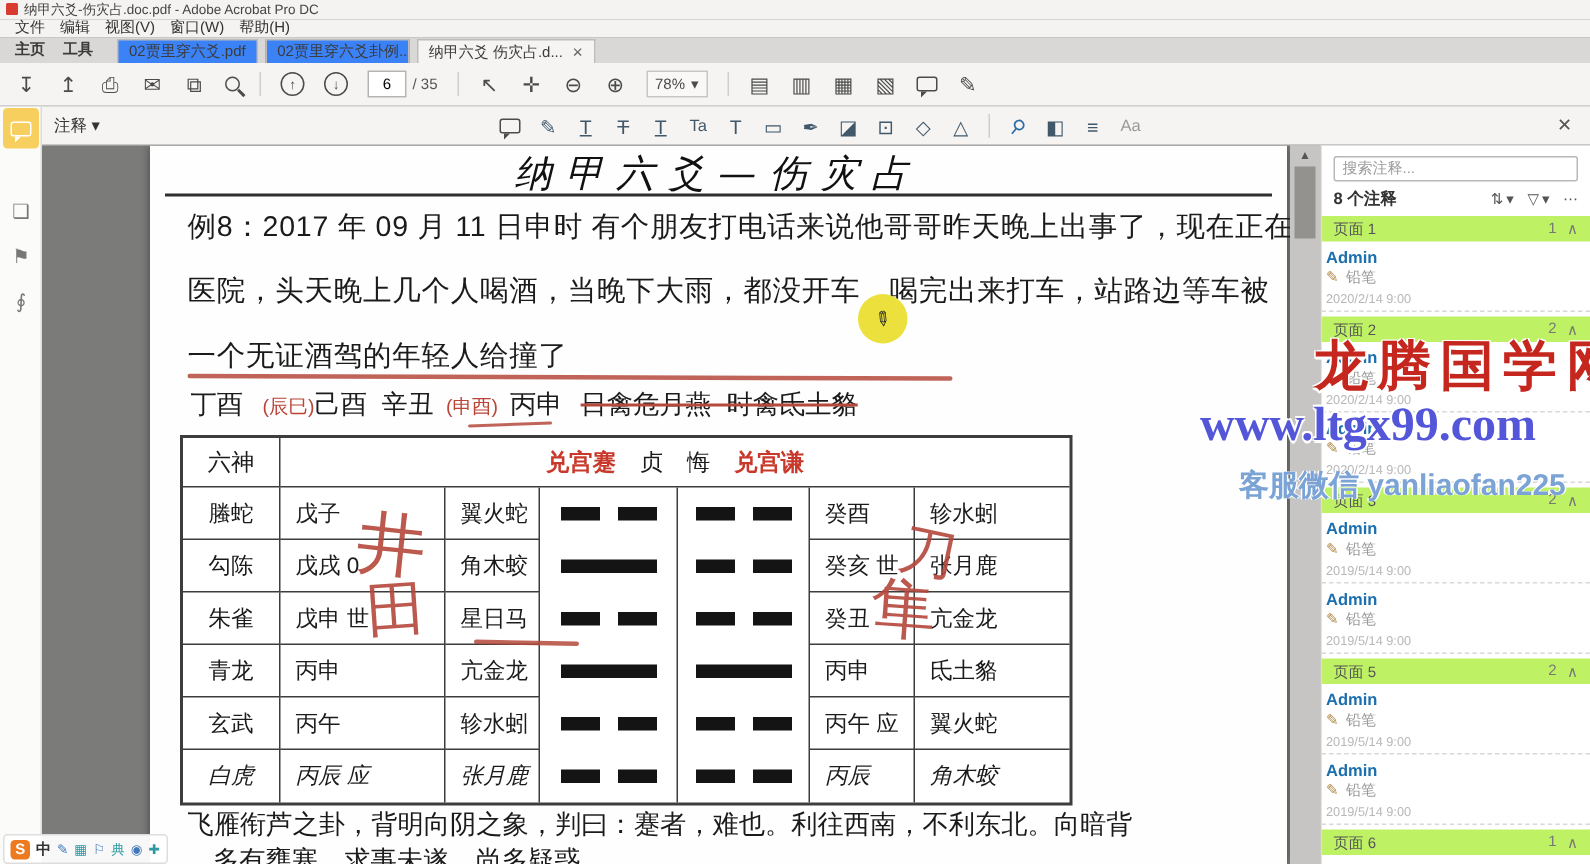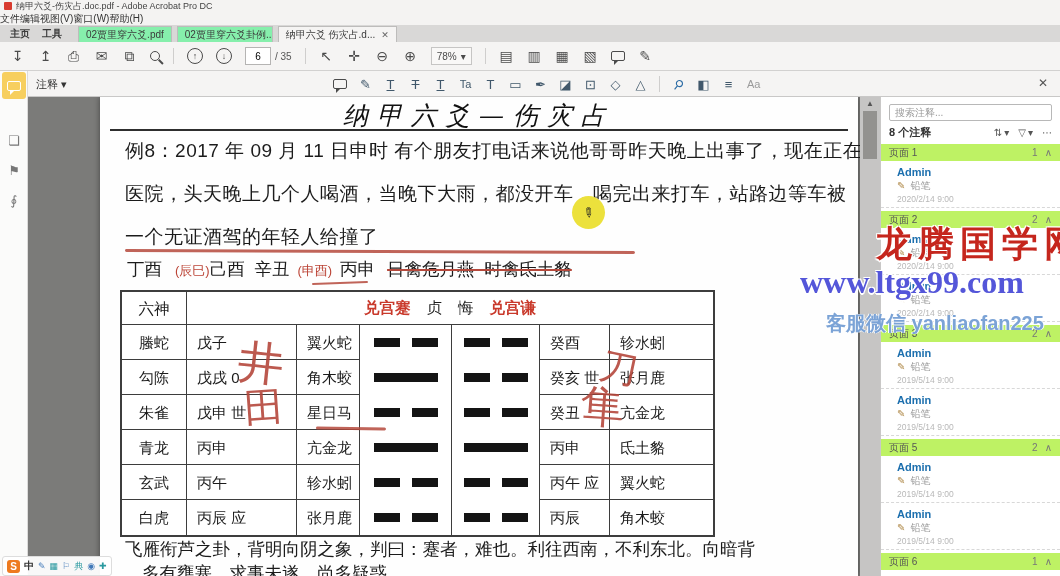--- a/index.html
+++ b/index.html
@@ -4,26 +4,26 @@
 <style>
   html,body{margin:0;padding:0;background:#555;}
   #root{position:relative;width:1060px;height:576px;overflow:hidden;background:#7b7b79;
         font-family:"Liberation Sans",sans-serif;-webkit-font-smoothing:antialiased;}
   
   .titlebar{position:absolute;left:0;top:0;width:1060px;height:13px;background:#f4f3f2;
             font-size:9px;color:#444;line-height:13px;white-space:nowrap;}
   .pdficon{display:inline-block;width:8px;height:8px;background:#d83b2f;margin:0 4px 0 4px;vertical-align:-1px;border-radius:1px;}
   .menubar{position:absolute;left:0;top:13px;width:1060px;height:12px;background:#f4f3f2;
            font-size:10px;color:#333;line-height:12px;}
-  .menubar span{}
+  .menubar span{margin-left:10px;}
   .tabbar{position:absolute;left:0;top:25px;width:1060px;height:17px;background:#d9d8d7;font-size:10px;color:#3b3b3b;}
   .home-tab,.tools-tab{position:absolute;top:0;line-height:17px;font-weight:bold;}
   .home-tab{left:10px;}.tools-tab{left:42px;}
   #doctabs{position:absolute;left:78px;top:1px;height:16px;display:flex;gap:5px;}
-  .doctab{height:16px;line-height:16px;padding:0 7px;background:#86efac;border:1px solid #bdbcbb;border-bottom:none;
+  .doctab{height:16px;line-height:16px;padding:0 7px;background:#3b82f6;border:1px solid #bdbcbb;border-bottom:none;
           max-width:96px;overflow:hidden;white-space:nowrap;box-sizing:border-box;}
   .doctab.active{background:#f5f4f3;max-width:120px;}
   .tabclose{margin-left:6px;color:#666;font-size:9px;}
   
   .tb1{position:absolute;left:0;top:42px;width:1060px;height:29px;background:#f5f4f3;border-bottom:1px solid #d2d1d0;
        display:flex;align-items:center;gap:13px;padding-left:10px;box-sizing:border-box;color:#4b4b4b;font-size:14px;}
   .tb1 .ic{width:15px;text-align:center;}
   .vsep{width:1px;height:16px;background:#cfcecd;}
   .ring{display:inline-flex;width:14px;height:14px;border:1px solid #4b4b4b;border-radius:50%;
         align-items:center;justify-content:center;font-size:9px;}
@@ -70,21 +70,21 @@
   .gz-strike{text-decoration:line-through;text-decoration-color:#b5493c;text-decoration-thickness:2px;}
   .u-shenyou{left:212px;top:185px;width:56px;height:2px;transform:rotate(-2deg);}
   
   #hex-table{position:absolute;left:20px;top:193px;width:591px;display:grid;
              grid-template-columns:65px 110px 63px 92px 88px 70px 103px;
              grid-template-rows:33px repeat(6,35px);
              border:2px solid #3d3d3d;box-sizing:content-box;font-size:15px;background:#fff;}
   .tcell{border-right:1px solid #3d3d3d;border-bottom:1px solid #3d3d3d;line-height:35px;padding-left:10px;white-space:pre;overflow:hidden;}
   .thead{line-height:33px;text-align:center;padding:0;font-size:15.5px;}
   .c1{text-align:center;padding:0;}
-  .lastrow{border-bottom:none;}
+  .lastrow{border-bottom:none;font-style:italic;}
   .lastcol{border-right:none;}
   .palace-cell{grid-column:2/8;grid-row:1;border-bottom:1px solid #3d3d3d;display:flex;align-items:center;justify-content:center;gap:16px;font-size:15.5px;}
   .pal-red{color:#c9392b;font-weight:bold;}
   .pal-black{color:#1b1b1b;}
   .hexcell{border-right:1px solid #3d3d3d;display:flex;flex-direction:column;}
   .hexline{height:35px;flex:1;display:flex;align-items:center;justify-content:center;gap:12px;}
   .bar{height:9px;background:#141414;}
   .solid{width:64px;}
   .seg{width:26px;}
   .u-star{left:216px;top:330px;width:70px;height:3px;transform:rotate(1deg);}
@@ -105,21 +105,21 @@
   .searchbox{display:block;margin:7px 8px 4px;width:calc(100% - 16px);height:17px;border:1px solid #b8b8b8;border-radius:2px;
              font-size:10px;padding:0 5px;box-sizing:border-box;color:#333;}
   .searchbox::placeholder{color:#9a9a9a;}
   .panel-head{display:flex;justify-content:space-between;align-items:center;margin:2px 8px 4px;}
   .pcount{font-size:11px;font-weight:bold;color:#333;}
   .phicons{display:flex;gap:9px;color:#555;font-size:10px;align-items:center;}
   .phicons .grp{display:flex;gap:2px;align-items:center;}
   .psection{height:17px;background:#bef264;margin-top:3px;padding:0 8px;font-size:10px;color:#555;
             display:flex;justify-content:space-between;align-items:center;}
   .psright{display:flex;gap:7px;color:#777;}
-  .pcard{padding:5px 16px 3px;border-bottom:1px dashed #d8d8d8;}
+  .pcard{padding:5px 3px 3px;border-bottom:1px dashed #d8d8d8;}
   .pauthor{font-size:11px;font-weight:bold;color:#1c6fae;line-height:13px;}
   .ptool{display:flex;gap:5px;align-items:center;font-size:10px;color:#9a9a9a;line-height:13px;}
   .ppen{color:#b08a4a;}
   .ptime{font-size:8.5px;color:#b8b8b8;margin-top:2px;}
   
   .watermark{position:absolute;left:0;top:0;width:1060px;height:576px;pointer-events:none;z-index:40;}
   .wm{position:absolute;font-weight:bold;white-space:nowrap;
       text-shadow:-1px -1px 0 #fff,1px -1px 0 #fff,-1px 1px 0 #fff,1px 1px 0 #fff,0 2px 0 #fff;}
   .wm1{left:876px;top:220px;font-size:36px;letter-spacing:6px;color:#c5261d;}
   .wm2{left:800px;top:264px;font-size:32px;color:#5456d9;font-family:"Liberation Serif",serif;}

